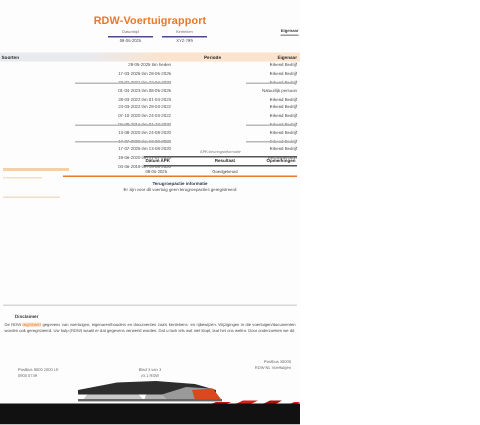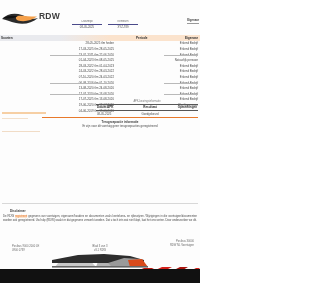--- a/index.html
+++ b/index.html
@@ -305,29 +305,22 @@
     position: absolute;
     right: 0; bottom: 0;
     width: 86px; height: 18px;
   }
 </style>
 </head>
 <body>
 
 <div class="page">
 
-  <div class="logo-band">
-    <svg class="logo-swoosh" viewBox="0 0 72 28">
-      <path d="M0 14 C10 3, 26 1, 40 6 C52 10, 60 16, 72 12 C60 22, 44 26, 28 22 C16 19, 8 16, 0 14 Z" fill="#2b2b2b"></path>
-      <path d="M30 8 C44 6, 56 10, 70 9 C58 18, 44 20, 32 17 C27 15, 27 10, 30 8 Z" fill="#f5a04a"></path>
-      <path d="M2 12 C12 7, 22 6, 32 9 C22 13, 12 14, 2 12 Z" fill="#101010"></path>
-    </svg>
-    <div class="logo-text">RDW</div>
-  </div>
-
+
+  <div class="doc-title">RDW-Voertuigrapport</div>
 
   <div class="meta-row">
     <div class="meta-field">
       <div class="meta-label">Datumtijd</div>
       <div class="meta-rule"></div>
       <div class="meta-value">08-05-2025</div>
     </div>
     <div class="meta-field">
       <div class="meta-label">Kenteken</div>
       <div class="meta-rule"></div>

